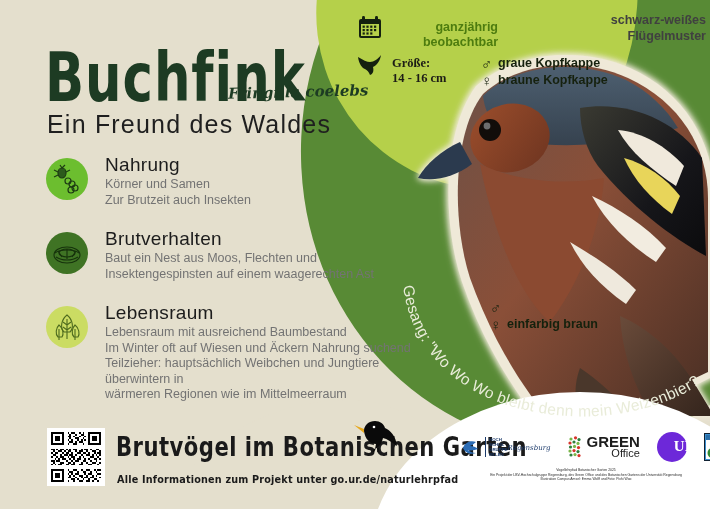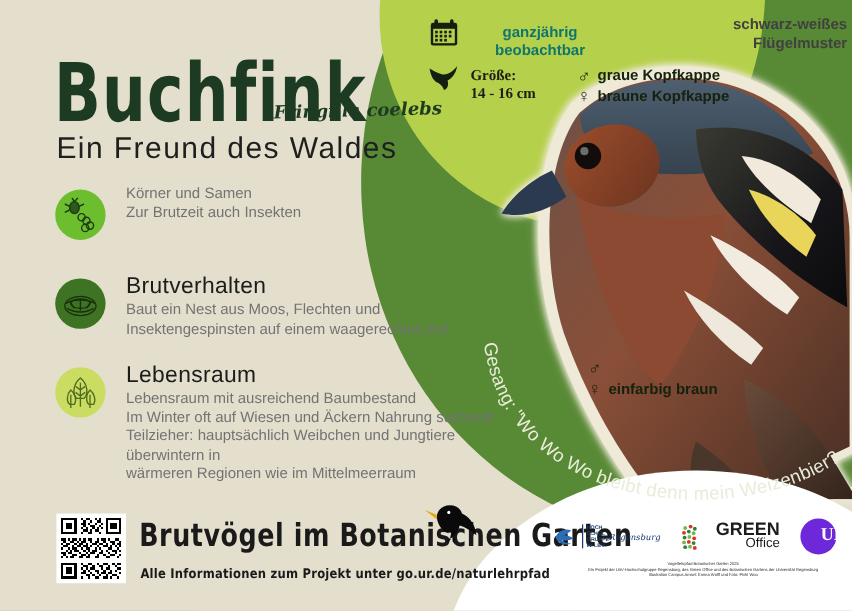--- a/index.html
+++ b/index.html
@@ -67,22 +67,22 @@
     position:absolute;left:0;top:0;width:42px;height:42px;border-radius:50%;
     display:flex;align-items:center;justify-content:center;
   }
   .fact .body{position:absolute;left:59px;top:-4px;width:320px;}
   .fact h3{
     margin:0 0 1px 0;font-size:19px;font-weight:normal;color:#1c1c1c;
     letter-spacing:.3px;
   }
   .fact p{margin:0;font-size:12.5px;line-height:15.5px;color:#737373;}
   .ganzjaehrig{
-    position:absolute;left:402px;top:20px;width:96px;text-align:center;
-    font-size:12.5px;line-height:15px;font-weight:bold;color:#0f766e;
+    position:absolute;left:402px;top:20px;width:96px;text-align:right;
+    font-size:12.5px;line-height:15px;font-weight:bold;color:#4d7c0f;
   }
   .groesse{
     position:absolute;left:392px;top:56px;width:84px;
     font-size:12.5px;line-height:15px;font-weight:bold;color:#1d1d16;
     text-align:left;
     font-family:Liberation Serif, serif;
   }
   .cal-icon{position:absolute;left:358px;top:15px;}
   .birdsil-icon{position:absolute;left:356px;top:52px;}
 
@@ -229,20 +229,21 @@
           <path d="M10 4 L8 1 M10 4 L13 1"></path>
           <path d="M6 8 L2 6 M6 11 L2 13 M14 8 L18 6"></path>
           <circle cx="16" cy="17" r="3"></circle>
             <circle cx="20" cy="20" r="3"></circle>
           <circle cx="23" cy="24" r="3"></circle>
             <circle cx="19" cy="26" r="3"></circle>
         </g>
       </svg>
     </div>
     <div class="body">
+      <h3>Nahrung</h3>
       <p>Körner und Samen</p>
       <p>Zur Brutzeit auch Insekten</p>
     </div>
   </div>
 
   <div class="fact" style="top:232px;">
     <div class="circle" style="background:#3f7324;">
       <svg width="30" height="24" viewBox="0 0 30 24">
         <g stroke="#16320c" stroke-width="1.1" fill="none">
           <ellipse cx="15" cy="14" rx="13" ry="8"></ellipse>
@@ -540,21 +541,21 @@
         <div class="lbv-text">
           <div>HOCH</div>
           <div>SCHUL</div>
           <div>GRUPPE</div>
           <div>IM LBV</div>
         </div>
       </div>
       <div class="lbv-script">Regensburg</div>
     </div>
 
-    <div class="logo" style="align-items:center;gap:16px;">
+    <div class="logo" style="align-items:flex-start;gap:6px;">
       <svg width="13" height="22" viewBox="0 0 13 22" style="margin-top:1px;">
         <g>
           <circle cx="3" cy="3" r="1.6" fill="#7ab648"></circle>
             <circle cx="7.5" cy="1.8" r="1.6" fill="#d7342b"></circle>
           <circle cx="11" cy="3.6" r="1.6" fill="#2f7f3d"></circle>
             <circle cx="2" cy="7" r="1.6" fill="#d7342b"></circle>
           <circle cx="6" cy="6" r="1.6" fill="#2f7f3d"></circle>
             <circle cx="10" cy="7.4" r="1.6" fill="#7ab648"></circle>
           <circle cx="2.5" cy="11" r="1.6" fill="#2f7f3d"></circle>
             <circle cx="6.5" cy="10.4" r="1.6" fill="#7ab648"></circle>

